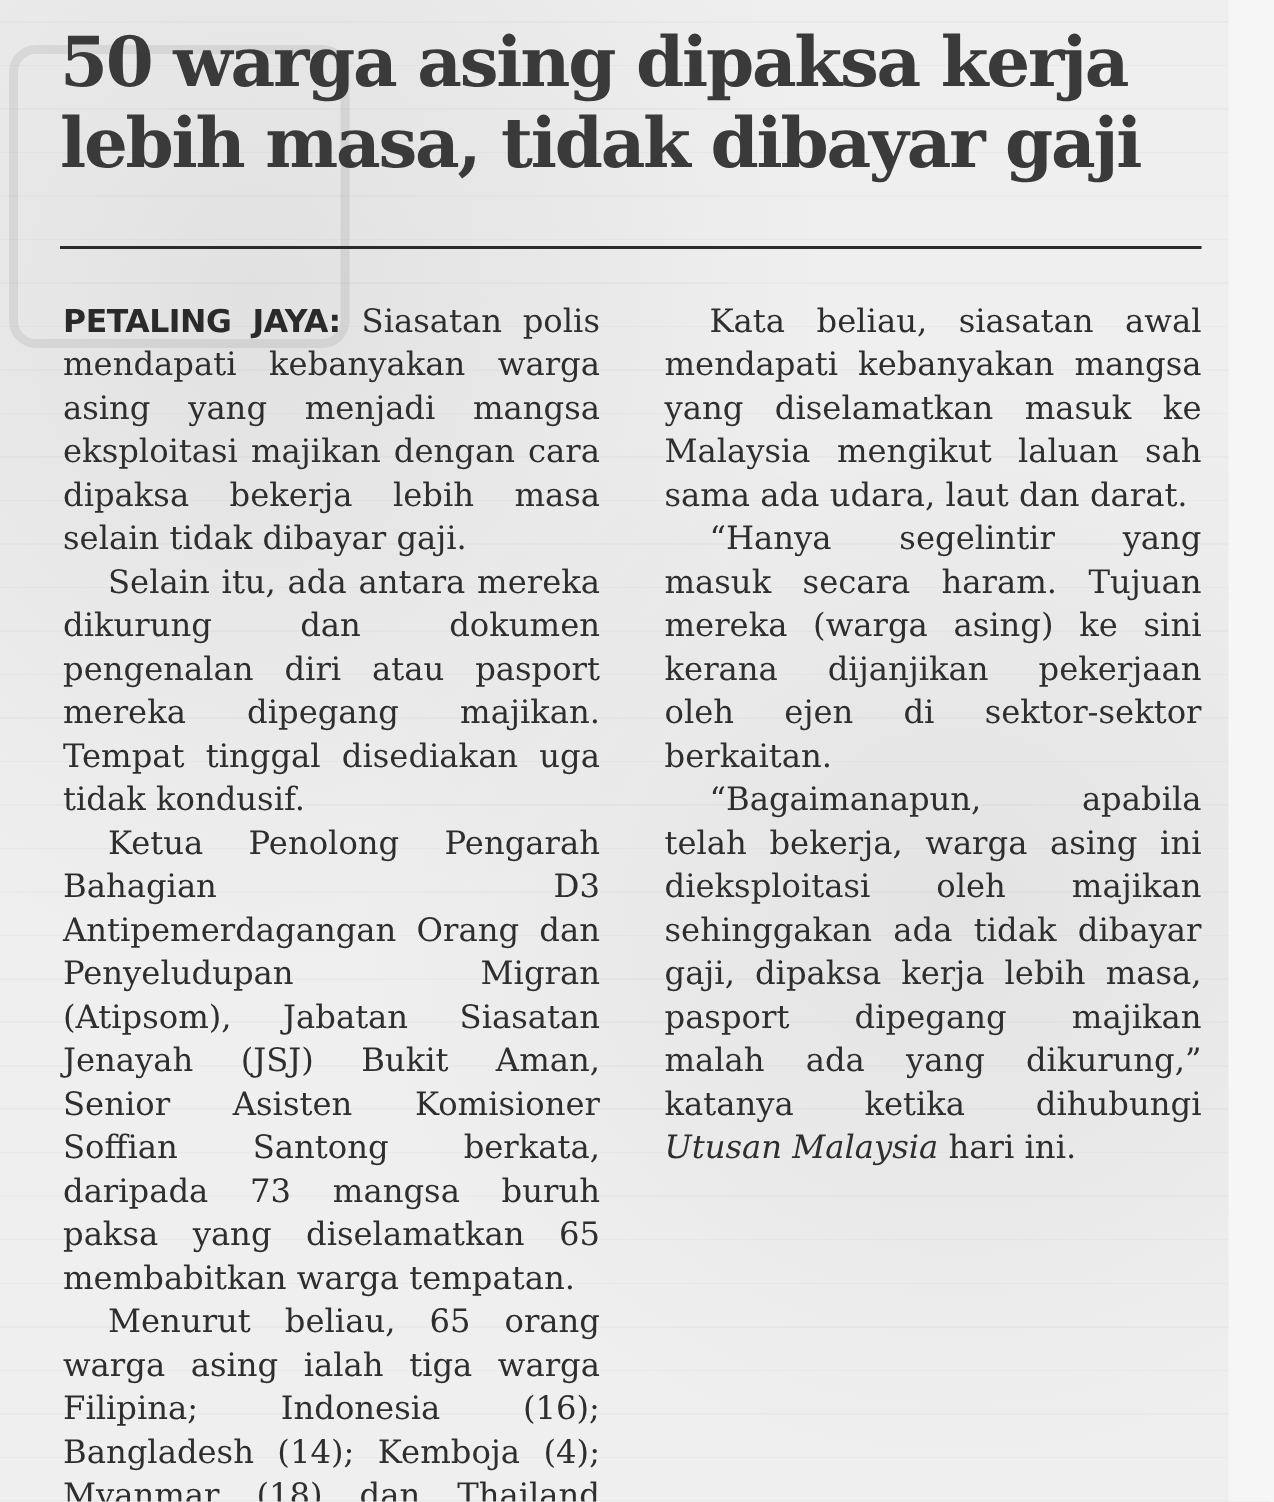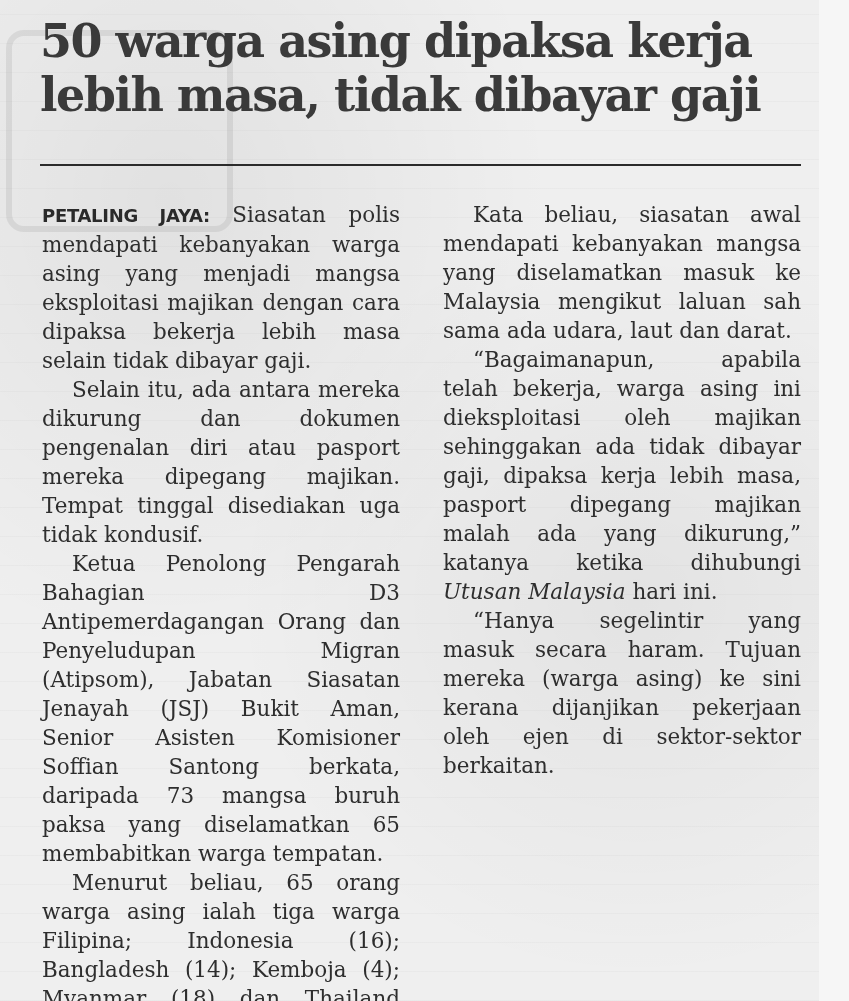--- a/index.html
+++ b/index.html
@@ -47,21 +47,21 @@
       text-align: justify;
       hyphens: manual;
       color: #2e2e2e;
     }
     .col.left { left: 42px; }
     .col.right { left: 443px; }
     .col p { margin: 0; text-indent: 30px; }
     .col p.first { text-indent: 0; }
     .dateline {
       font-family: "DejaVu Sans", "Liberation Sans", sans-serif;
-      font-weight: bold; font-size: 18px; letter-spacing: -0.3px;
+      font-weight: bold; font-size: 21px; letter-spacing: -0.3px;
       color: #2a2a2a;
     }
     em { font-style: italic; }
   </style>
 </head>
 <body>
 
 <div class="bleed"></div>
 <div class="ghost-box"></div>
 <div class="right-margin"></div>
@@ -72,15 +72,15 @@
 
 <div class="col left">
   <p class="first"><span class="dateline">PETALING JAYA:</span> <span>Siasatan polis mendapati kebanyakan warga asing yang menjadi mangsa eksploitasi majikan dengan cara dipaksa bekerja lebih masa selain tidak dibayar gaji.</span></p>
   <p>Selain itu, ada antara mereka dikurung dan dokumen pengenalan diri atau pasport mereka dipegang majikan. Tempat tinggal disediakan uga tidak kondusif.</p>
   <p>Ketua Penolong Pengarah Bahagian D3 Antipemerdagangan Orang dan Penyeludupan Migran (Atipsom), Jabatan Siasatan Jenayah (JSJ) Bukit Aman, Senior Asisten Komisioner Soffian Santong berkata, daripada 73 mangsa buruh paksa yang diselamatkan 65 membabitkan warga tempatan.</p>
   <p>Menurut beliau, 65 orang warga asing ialah  tiga warga Filipina; Indonesia (16); Bangladesh (14); Kemboja (4); Myanmar (18) dan Thailand (10).</p>
 </div>
 
 <div class="col right">
   <p>Kata beliau, siasatan awal mendapati kebanyakan mangsa yang diselamatkan masuk ke Malaysia mengikut laluan sah sama ada udara, laut dan darat.</p>
+  <p>“Hanya segelintir yang masuk secara haram. Tujuan mereka (warga asing) ke sini kerana dijanjikan pekerjaan oleh ejen di sektor-sektor berkaitan.</p>
   <p><span>“Bagaimanapun, apabila telah bekerja, warga asing ini dieksploitasi oleh majikan sehinggakan ada tidak dibayar gaji, dipaksa kerja lebih masa, pasport dipegang majikan malah ada yang dikurung,” katanya ketika dihubungi</span> <em>Utusan Malaysia</em><span> hari ini.</span></p>
-  <p>“Hanya segelintir yang masuk secara haram. Tujuan mereka (warga asing) ke sini kerana dijanjikan pekerjaan oleh ejen di sektor-sektor berkaitan.</p>
 </div>
 
 </body></html>

